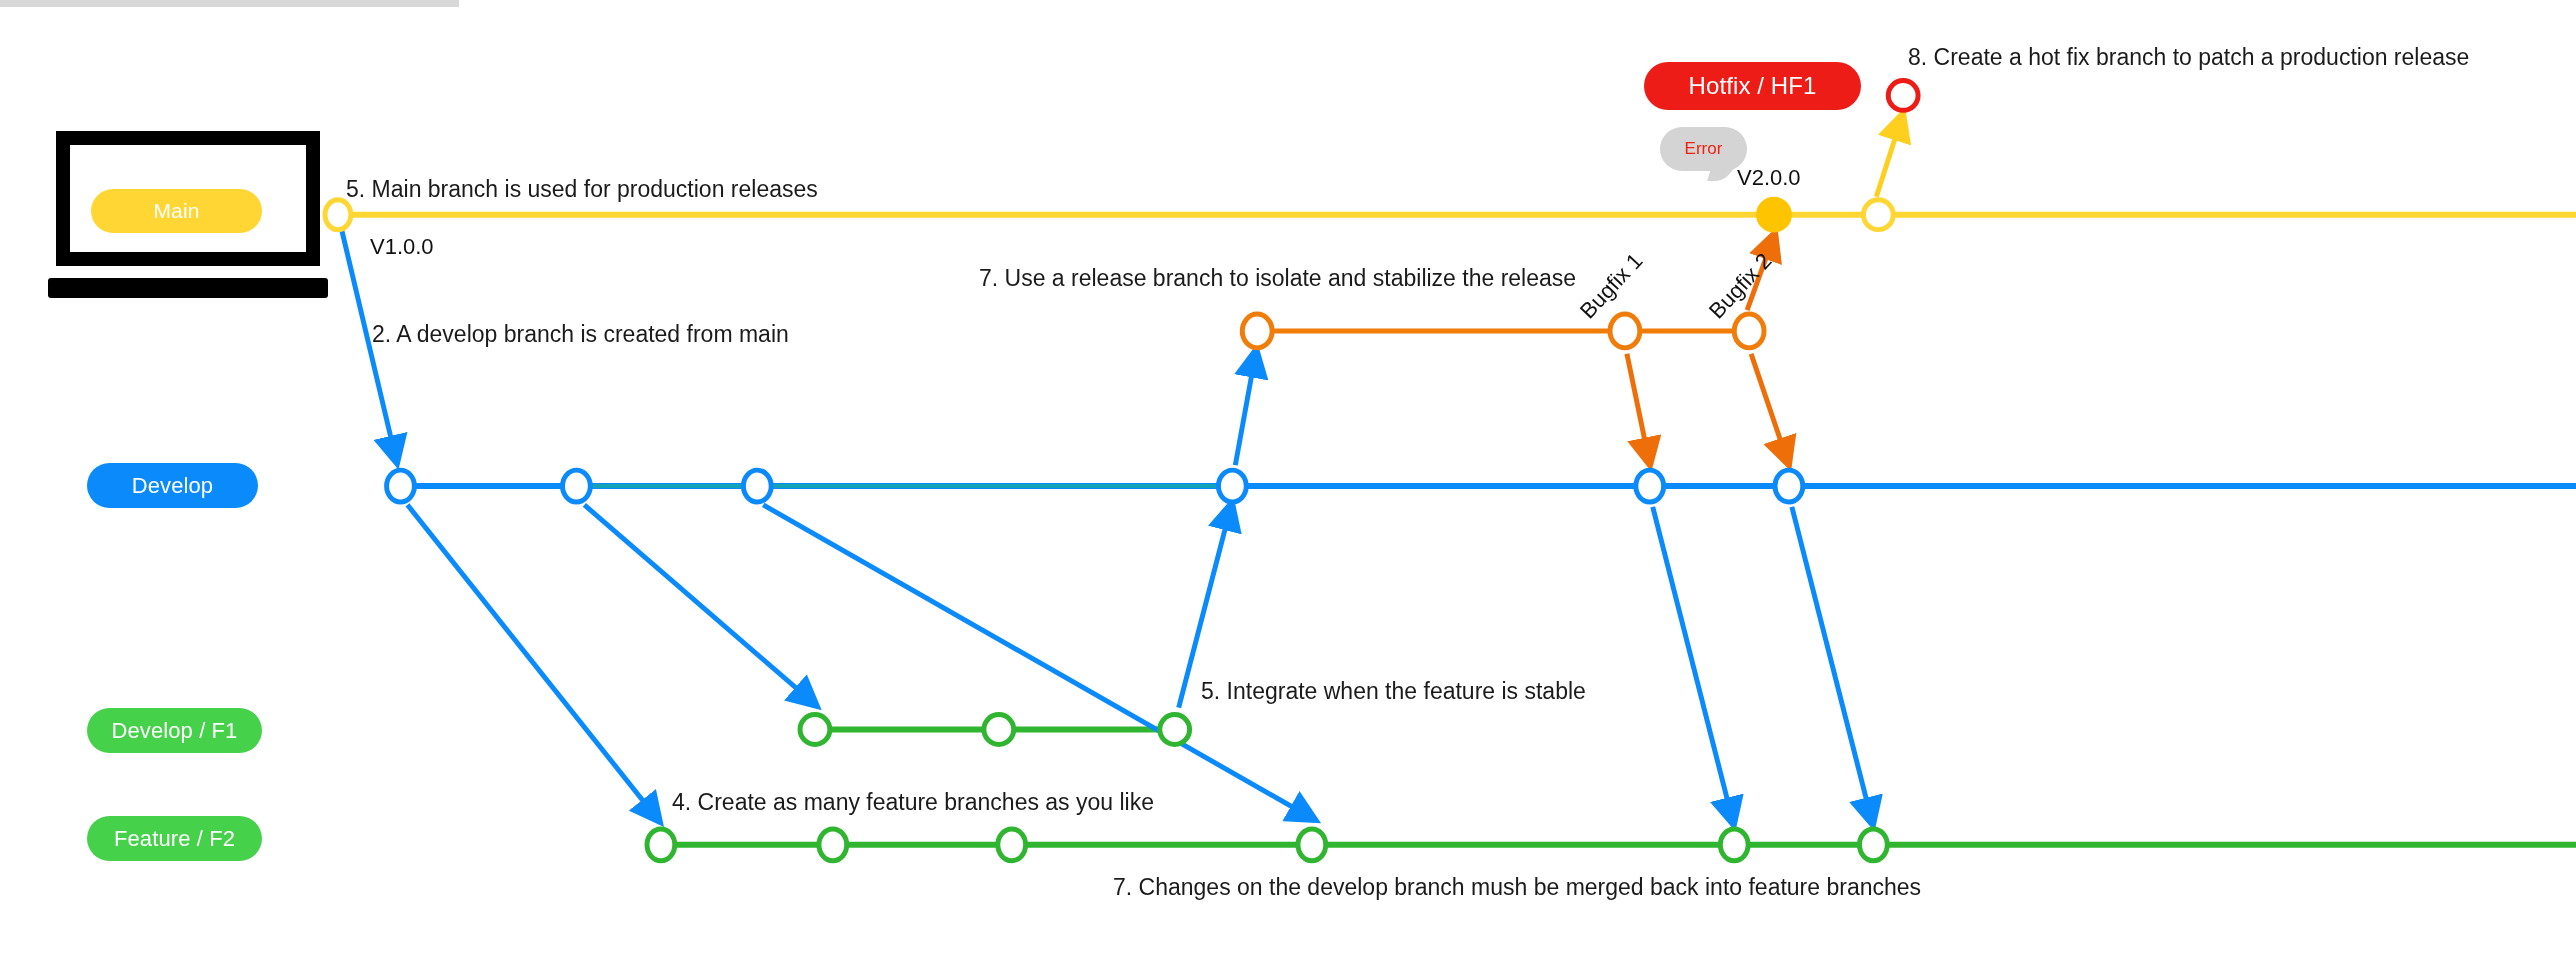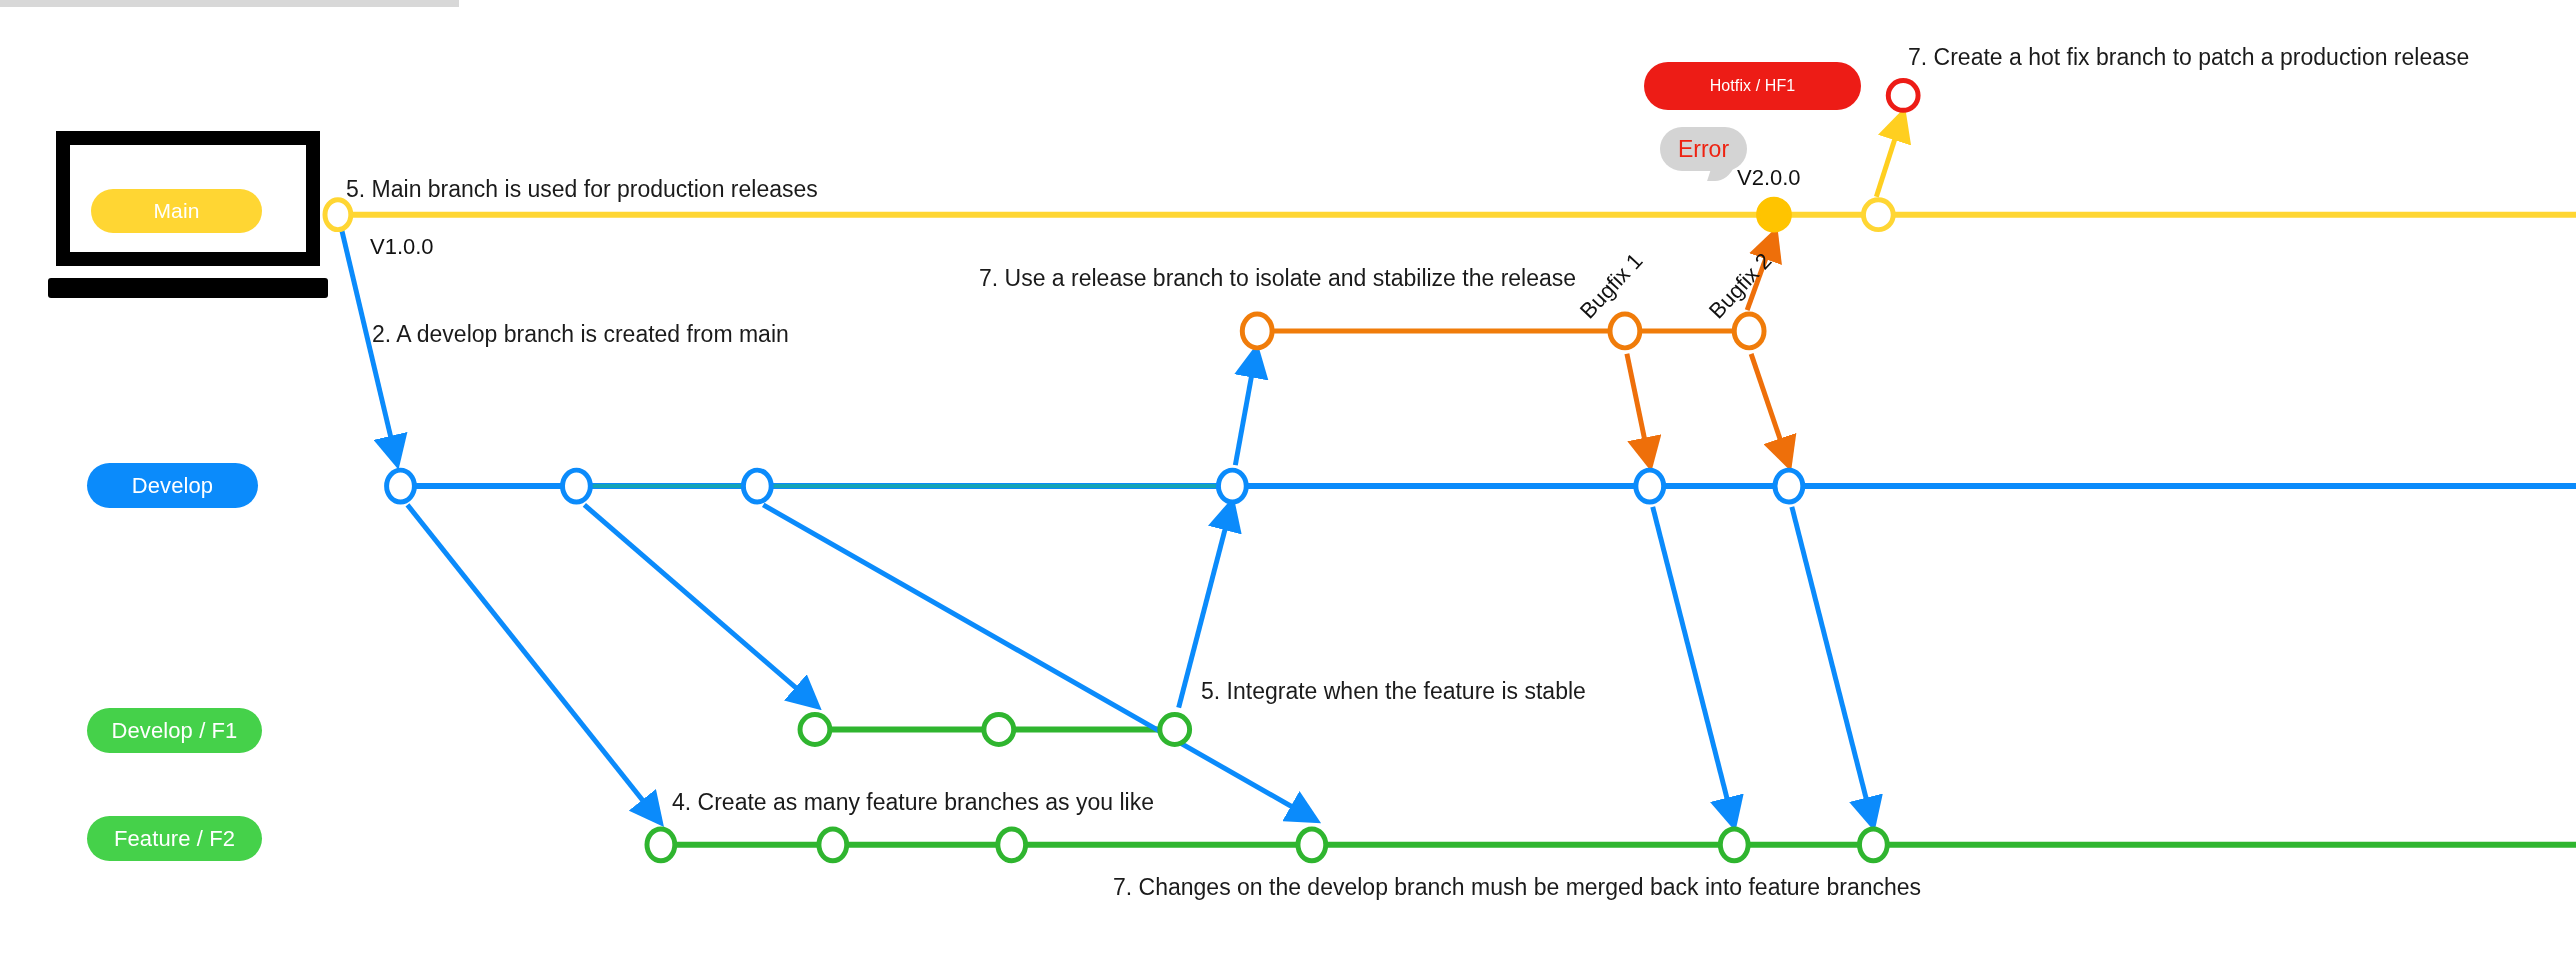--- a/index.html
+++ b/index.html
@@ -10,37 +10,37 @@
   svg.layer{position:absolute;left:0;top:0;width:2576px;height:980px;pointer-events:none;}
 
   .pill{position:absolute;display:flex;align-items:center;justify-content:center;
         border-radius:34px;color:#ffffff;font-weight:500;white-space:nowrap;
         letter-spacing:0.1px;box-sizing:border-box;}
   .pill-main{left:91px;top:189px;width:171px;height:44px;background:#ffd633;font-size:21px;}
   .pill-develop{left:87px;top:463px;width:171px;height:45px;background:#0b8bfb;font-size:22px;}
   .pill-f1{left:87px;top:708px;width:175px;height:45px;background:#45d14a;font-size:22px;}
   .pill-f2{left:87px;top:816px;width:175px;height:45px;background:#45d14a;font-size:22px;}
   .pill-release{left:1000px;top:308px;width:217px;height:48px;background:#f07c0a;font-size:22px;}
-  .pill-hotfix{left:1644px;top:62px;width:217px;height:48px;background:#ed1c16;font-size:16px;}
+  .pill-hotfix{left:1644px;top:62px;width:217px;height:48px;background:#ed1c16;font-size:24px;}
 
   .laptop{position:absolute;left:48px;top:131px;width:280px;height:167px;}
   .laptop-screen{position:absolute;left:8px;top:0;width:264px;height:135px;
                  border:14px solid #000000;box-sizing:border-box;background:#ffffff;}
   .laptop-base{position:absolute;left:0;bottom:0;width:280px;height:20px;
                background:#000000;border-radius:3px;}
 
   .note{position:absolute;font-size:23px;color:#1b1b1b;white-space:nowrap;line-height:1.1;}
   .tag{position:absolute;font-size:22px;font-weight:normal;color:#111111;white-space:nowrap;}
 
   .bug-label{position:absolute;font-size:22px;color:#111111;white-space:nowrap;
              transform:rotate(-47deg);transform-origin:left bottom;font-weight:400;}
 
   .errbub{position:absolute;left:1660px;top:127px;width:87px;height:44px;
           background:#d4d4d4;border-radius:22px;display:flex;align-items:center;
-          justify-content:center;color:#ee2211;font-size:23px;}
+          justify-content:center;color:#ee2211;font-size:17px;}
   .errbub:after{content:"";position:absolute;left:50px;bottom:-10px;width:22px;height:18px;
           background:#d4d4d4;border-radius:0 0 14px 0;transform:skewX(-18deg);}
 </style>
 </head>
 <body>
 
 <div id="stage">
 
   <div id="topbar"></div>
 
@@ -155,16 +155,16 @@
 
   <div class="bug-label" style="left:1594px;top:298px;">Bugfix 1</div>
   <div class="bug-label" style="left:1723px;top:298px;">Bugfix 2</div>
 
   <div class="note" style="left:346px;top:177px;">5. Main branch is used for production releases</div>
   <div class="note" style="left:372px;top:322px;">2. A develop branch is created from main</div>
   <div class="note" style="left:672px;top:790px;">4. Create as many feature branches as you like</div>
   <div class="note" style="left:1201px;top:679px;">5. Integrate when the feature is stable</div>
   <div class="note" style="left:1113px;top:875px;">7. Changes on the develop branch mush be merged back into feature branches</div>
   <div class="note" style="left:979px;top:266px;">7. Use a release branch to isolate and stabilize the release</div>
-  <div class="note" style="left:1908px;top:45px;">7. Create a hot fix branch to patch a production release</div>
+  <div class="note" style="left:1908px;top:45px;">8. Create a hot fix branch to patch a production release</div>
 
 </div>
 
 
 </body></html>

